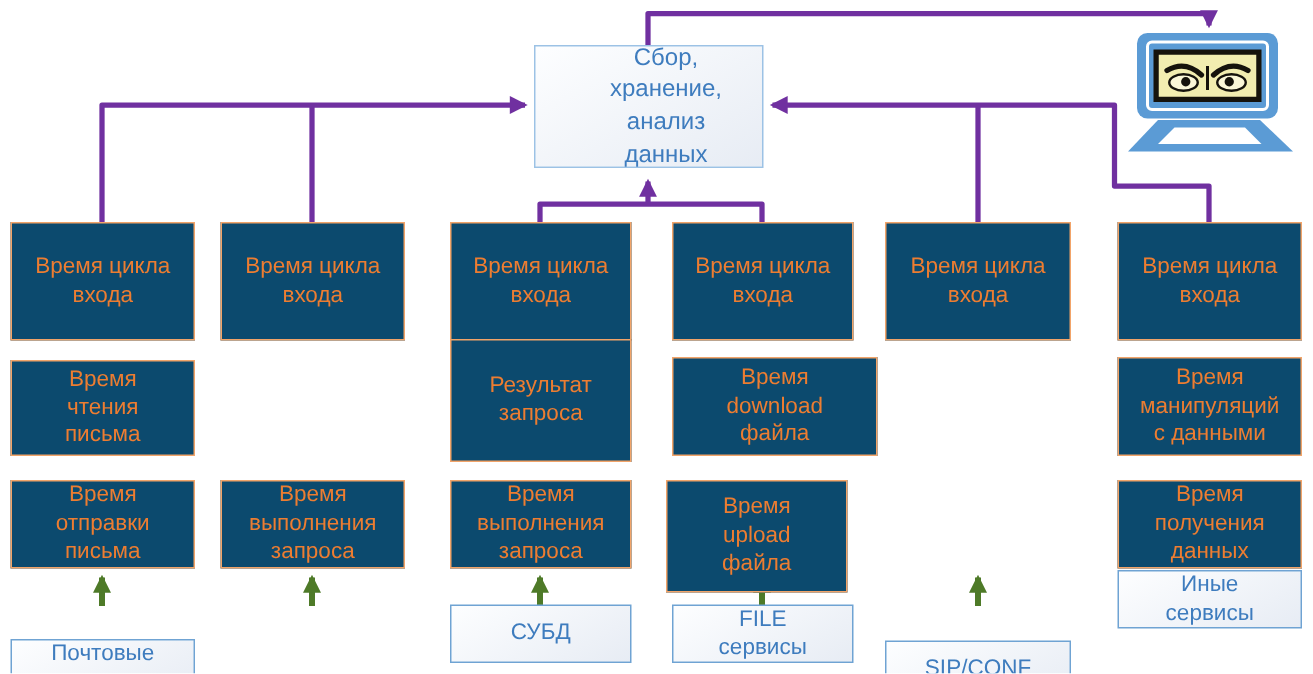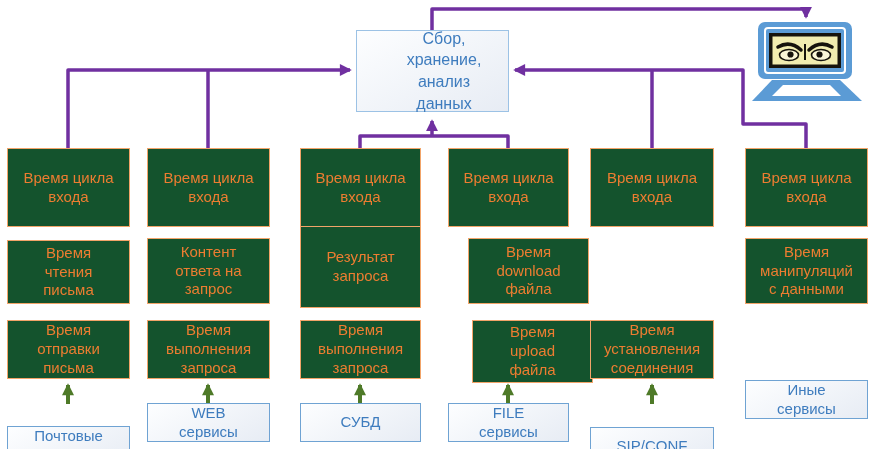--- a/index.html
+++ b/index.html
@@ -3,21 +3,21 @@
 <meta charset="utf-8">
 <style>
   html,body{margin:0;padding:0;background:#fff;}
   #stage{
     position:relative;width:875px;height:449px;background:#fff;overflow:hidden;
     font-family:"Liberation Sans","DejaVu Sans",sans-serif;
   }
   .box{
     position:absolute;box-sizing:border-box;
     display:flex;align-items:center;justify-content:center;text-align:center;
-    font-size:15px;line-height:1.26;padding:2px 13px;background:#14532d;
+    font-size:15px;line-height:1.26;padding:2px 13px;background:#0c4a6e;
   }
   .box.orange{
     border:1.5px solid var(--orange-border,#F2A469);
     color:var(--orange-text,#ED7D31);
   }
   .box.service{
     border:1.5px solid var(--blue-border,#6FA3D3);
     color:var(--blue-text,#3E7CBE);
     background:linear-gradient(150deg,var(--box-gradient-top,#FDFEFF) 0%,var(--box-gradient-bottom,#E7ECF4) 100%);
   }
@@ -93,69 +93,63 @@
   <div class="box orange" style="left:7px;top:240px;width:123px;height:64px">
     <span>Время чтения письма</span>
     </div>
   <div class="box service" style="left:7px;top:426px;width:123px;height:39px">
     <span>Почтовые сервисы</span>
     </div>
 
   <div class="box orange" style="left:147px;top:148px;width:123px;height:79px">
     <span>Время цикла входа</span>
     </div>
-  <div class="box orange" style="left:147px;top:238px;width:123px;height:66px">
-    <span>Контент ответа на запрос</span>
-    </div>
   <div class="box orange" style="left:147px;top:320px;width:123px;height:59px">
     <span>Время выполнения запроса</span>
-    </div>
-  <div class="box service" style="left:147px;top:403px;width:123px;height:39px">
-    <span>WEB сервисы</span>
     </div>
 
   <div class="box orange" style="left:300px;top:148px;width:121px;height:79px">
     <span>Время цикла входа</span>
     </div>
   <div class="box orange" style="left:300px;top:226px;width:121px;height:82px">
     <span>Результат запроса</span>
     </div>
   <div class="box orange" style="left:300px;top:320px;width:121px;height:59px">
     <span>Время выполнения запроса</span>
     </div>
   <div class="box service" style="left:300px;top:403px;width:121px;height:39px">
     <span>СУБД</span>
     </div>
 
   <div class="box orange" style="left:448px;top:148px;width:121px;height:79px">
     <span>Время цикла входа</span>
     </div>
-  <div class="box orange" style="left:468px;top:238px;width:121px;height:66px">
+  <div class="box orange" style="left:448px;top:238px;width:137px;height:66px">
     <span>Время download файла</span>
     </div>
-  <div class="box orange" style="left:472px;top:320px;width:121px;height:63px">
+  <div class="box orange" style="left:444px;top:320px;width:121px;height:75px">
     <span>Время upload файла</span>
     </div>
   <div class="box service" style="left:448px;top:403px;width:121px;height:39px">
     <span>FILE сервисы</span>
     </div>
 
   <div class="box orange" style="left:590px;top:148px;width:124px;height:79px">
     <span>Время цикла входа</span>
-    </div>
-  <div class="box orange" style="left:590px;top:320px;width:124px;height:59px">
-    <span>Время установления соединения</span>
     </div>
   <div class="box service" style="left:590px;top:427px;width:124px;height:39px">
     <span>SIP/CONF</span>
     </div>
 
   <div class="box orange" style="left:745px;top:148px;width:123px;height:79px">
     <span>Время цикла входа</span>
     </div>
   <div class="box orange" style="left:745px;top:238px;width:123px;height:66px">
     <span>Время манипуляций с данными</span>
     </div>
+  <div class="box orange" style="left:745px;top:320px;width:123px;height:59px">
+    <span>Время получения данных</span>
+    </div>
   <div class="box service" style="left:745px;top:380px;width:123px;height:39px">
     <span>Иные сервисы</span>
     </div>
 
 </div>
 
 </body></html>

